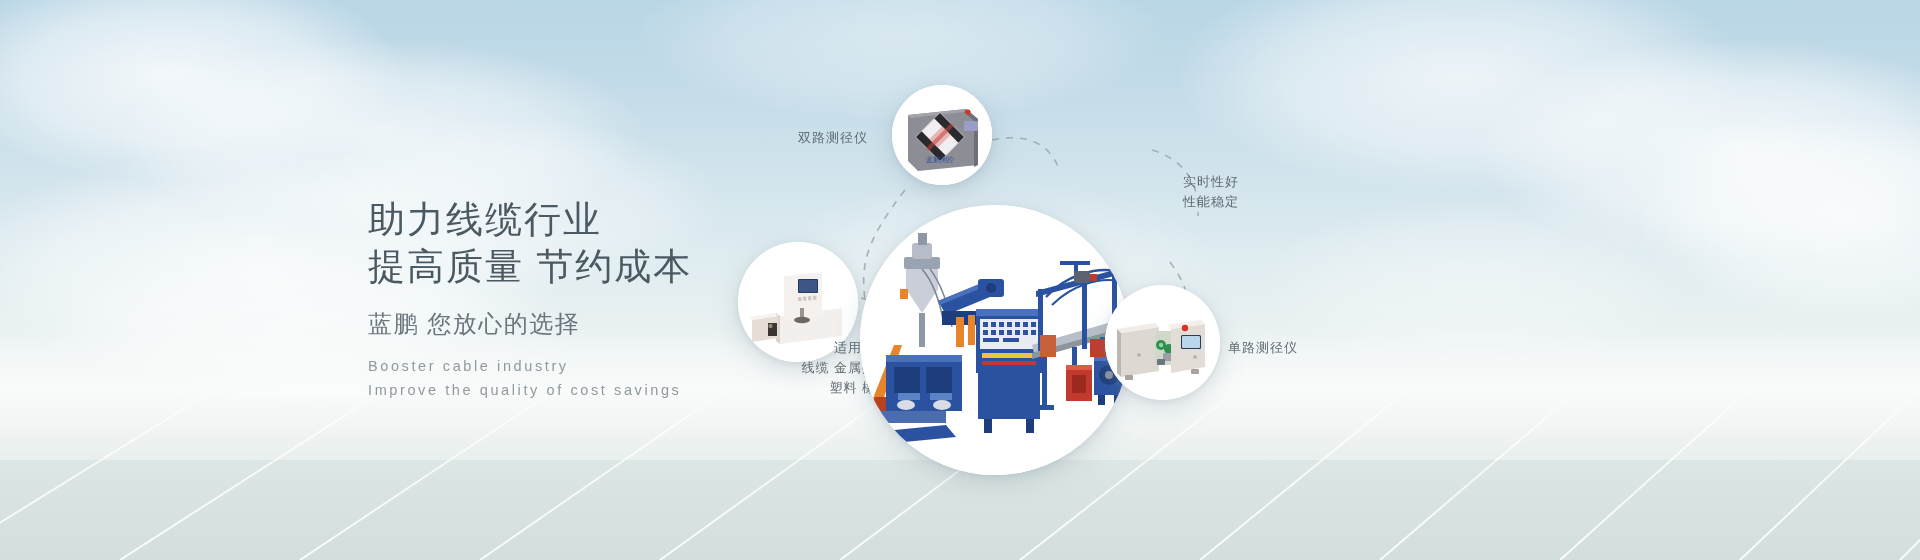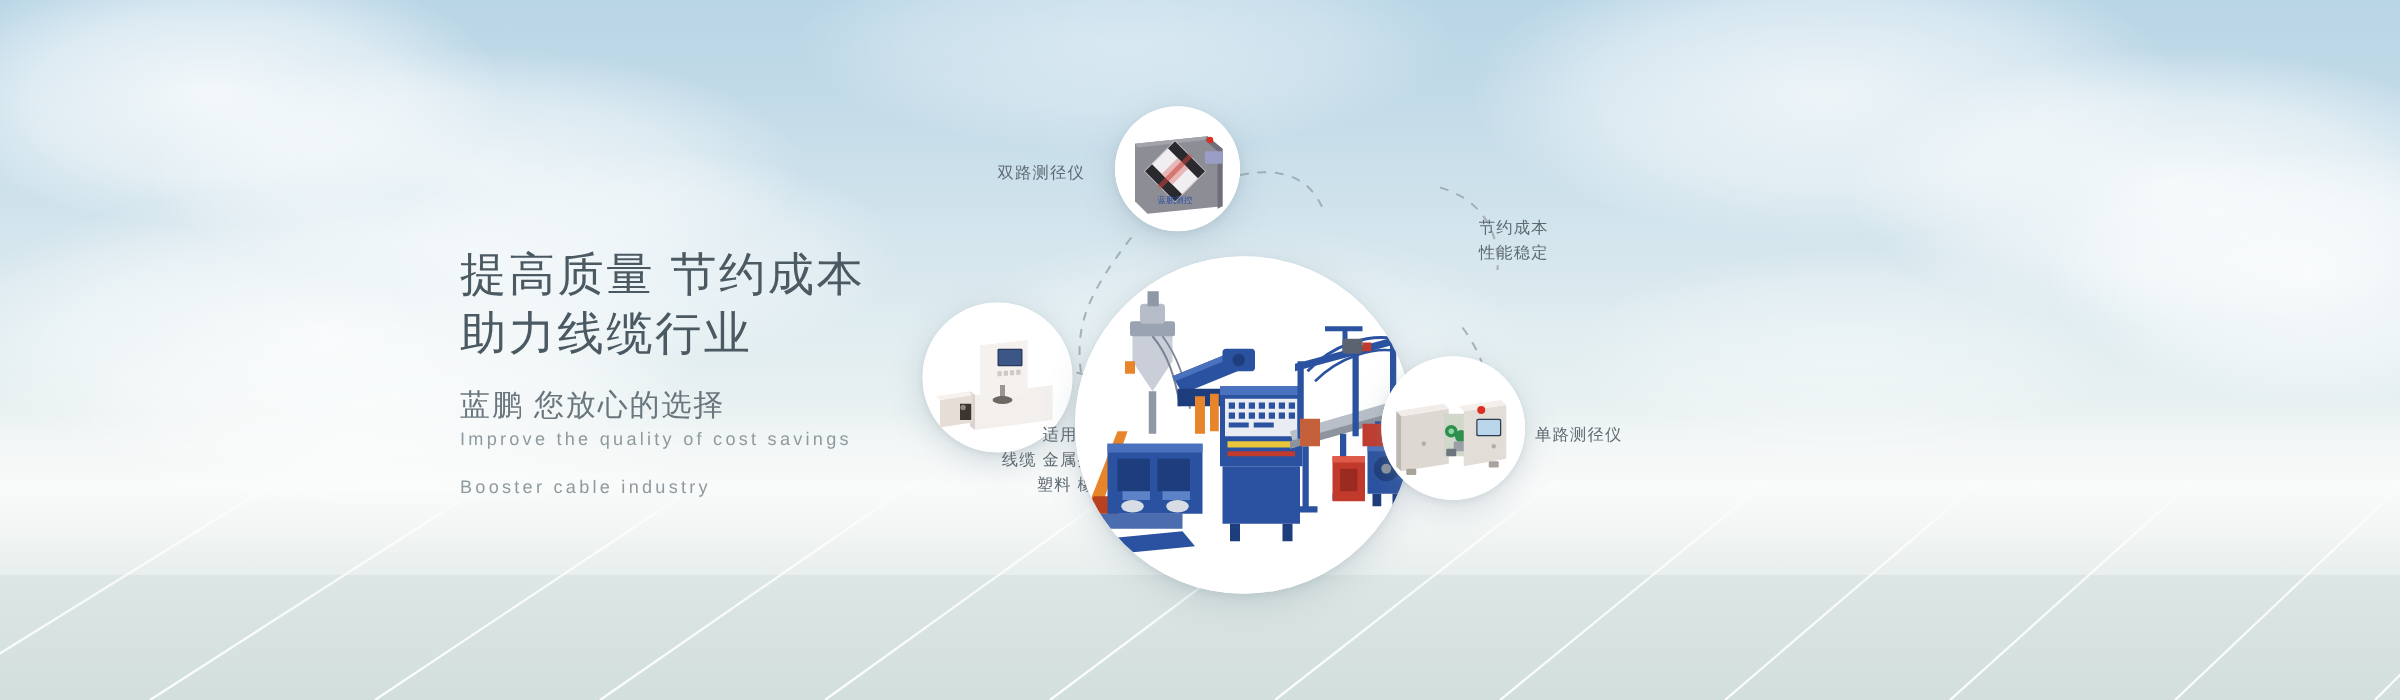--- a/index.html
+++ b/index.html
@@ -200,25 +200,25 @@
         <path d="M1200,190 L1420,10"></path>
         <path d="M1380,190 L1590,10"></path>
         <path d="M1560,190 L1760,10"></path>
         <path d="M1740,190 L1930,10"></path>
         <path d="M1900,190 L2080,10"></path>
       </g>
     </svg>
   </div>
 
   <div class="copy">
+    <div class="headline">助力线缆行业</div>
     <div class="headline">提高质量 节约成本</div>
-    <div class="headline">助力线缆行业</div>
     <div class="sub-cn">蓝鹏 您放心的选择</div>
+    <div class="sub-en">Booster cable industry</div>
     <div class="sub-en" style="margin-top:0">Improve the quality of cost savings</div>
-    <div class="sub-en">Booster cable industry</div>
   </div>
 
   <div class="composition">
 
     <div class="connectors">
       <svg viewBox="0 0 1220 560">
         <g fill="none" stroke="#9aa7ad" stroke-width="1.6" stroke-dasharray="7 7" opacity=".85">
 
           <path d="M205,190 C168,238 160,262 165,300"></path>
 
@@ -428,18 +428,18 @@
           <rect x="86" y="84" width="8" height="5" rx="1" fill="#a9a39d"></rect>
           <circle cx="34" cy="70" r="1.8" fill="#b3ada7"></circle>
           <circle cx="90" cy="72" r="1.8" fill="#b3ada7"></circle>
         </svg>
       </div>
     </div>
     <div class="label lbl-single">单路测径仪</div>
 
 
     <div class="label lbl-right">
-      <div>节约成本</div>
+      <div>实时性好</div>
       <div>性能稳定</div>
     </div>
 
   </div>
 </div>
 
 </body></html>

